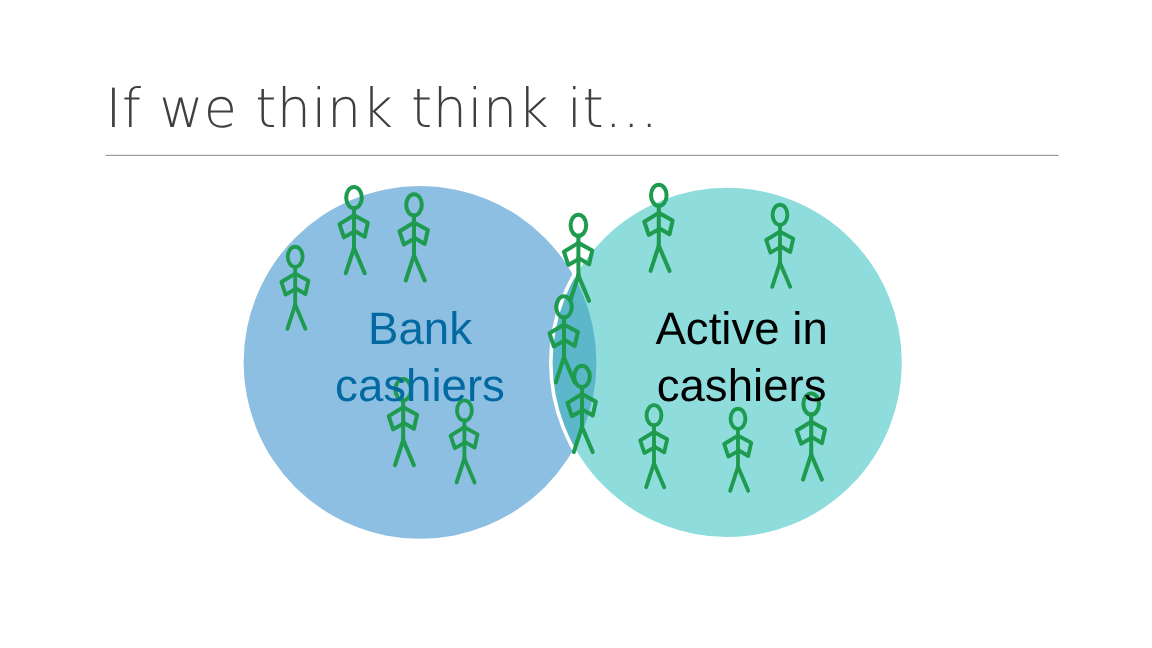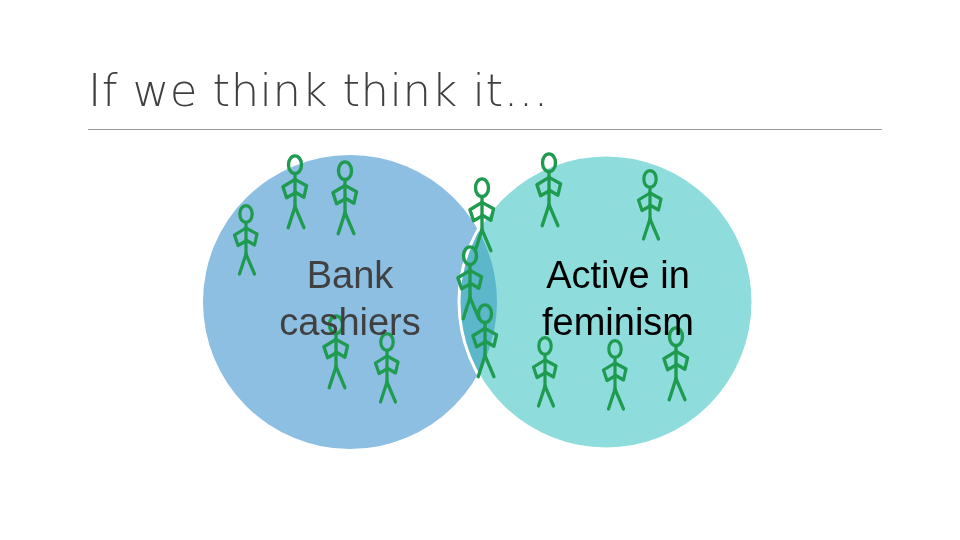--- a/index.html
+++ b/index.html
@@ -130,20 +130,20 @@
           <use xlink:href="#stickfig" transform="translate(470,283) scale(1.05,1.05)" stroke="#1e9b4e"></use>
           <use xlink:href="#stickfig" transform="translate(485,341) scale(1.05,1.05)" stroke="#1e9b4e"></use>
           <use xlink:href="#stickfig" transform="translate(549,190) scale(1.05,1.05)" stroke="#1e9b4e"></use>
           <use xlink:href="#stickfig" transform="translate(650,205) scale(1,1)" stroke="#1e9b4e"></use>
           <use xlink:href="#stickfig" transform="translate(545,372) scale(1,1)" stroke="#1e9b4e"></use>
           <use xlink:href="#stickfig" transform="translate(615,375) scale(1,1)" stroke="#1e9b4e"></use>
           <use xlink:href="#stickfig" transform="translate(676,364) scale(1.05,1.05)" stroke="#1e9b4e"></use>
         </g>
     </svg>
 
-    <div class="venn-label" id="label-left" style="color: #404040;">Bank
+    <div class="venn-label" id="label-left" style="color: #0369a1;">Bank
 cashiers</div>
 
     <div class="venn-label" id="label-right" style="color: rgb(0, 0, 0);">Active in
-feminism</div>
+cashiers</div>
   </div>
 
 </div>
 
 </body></html>

